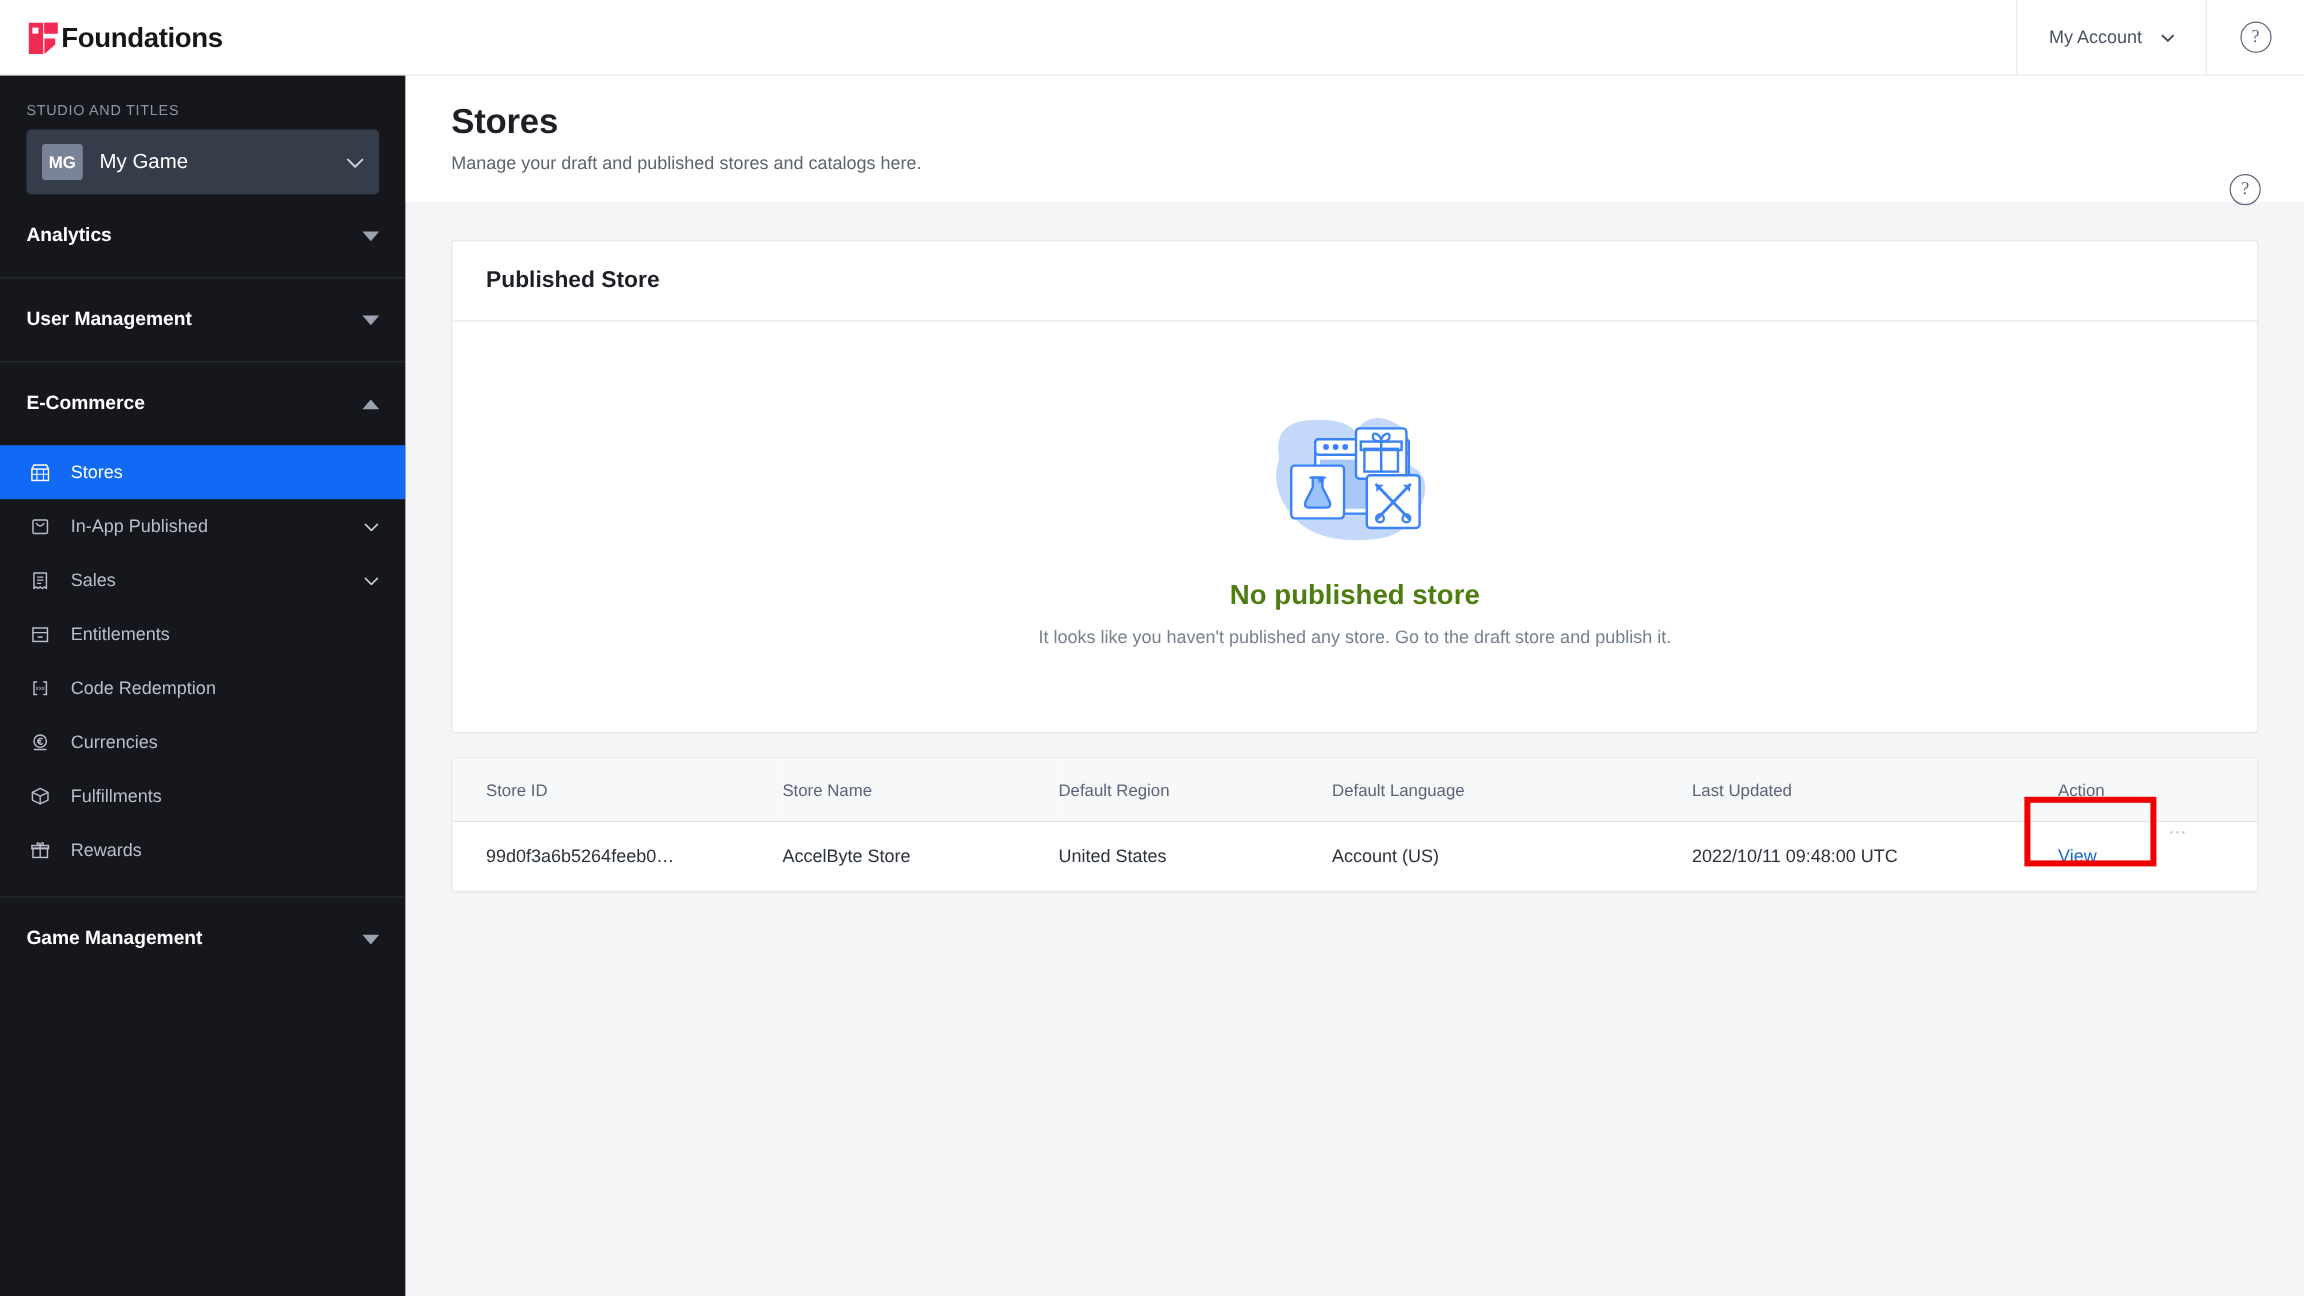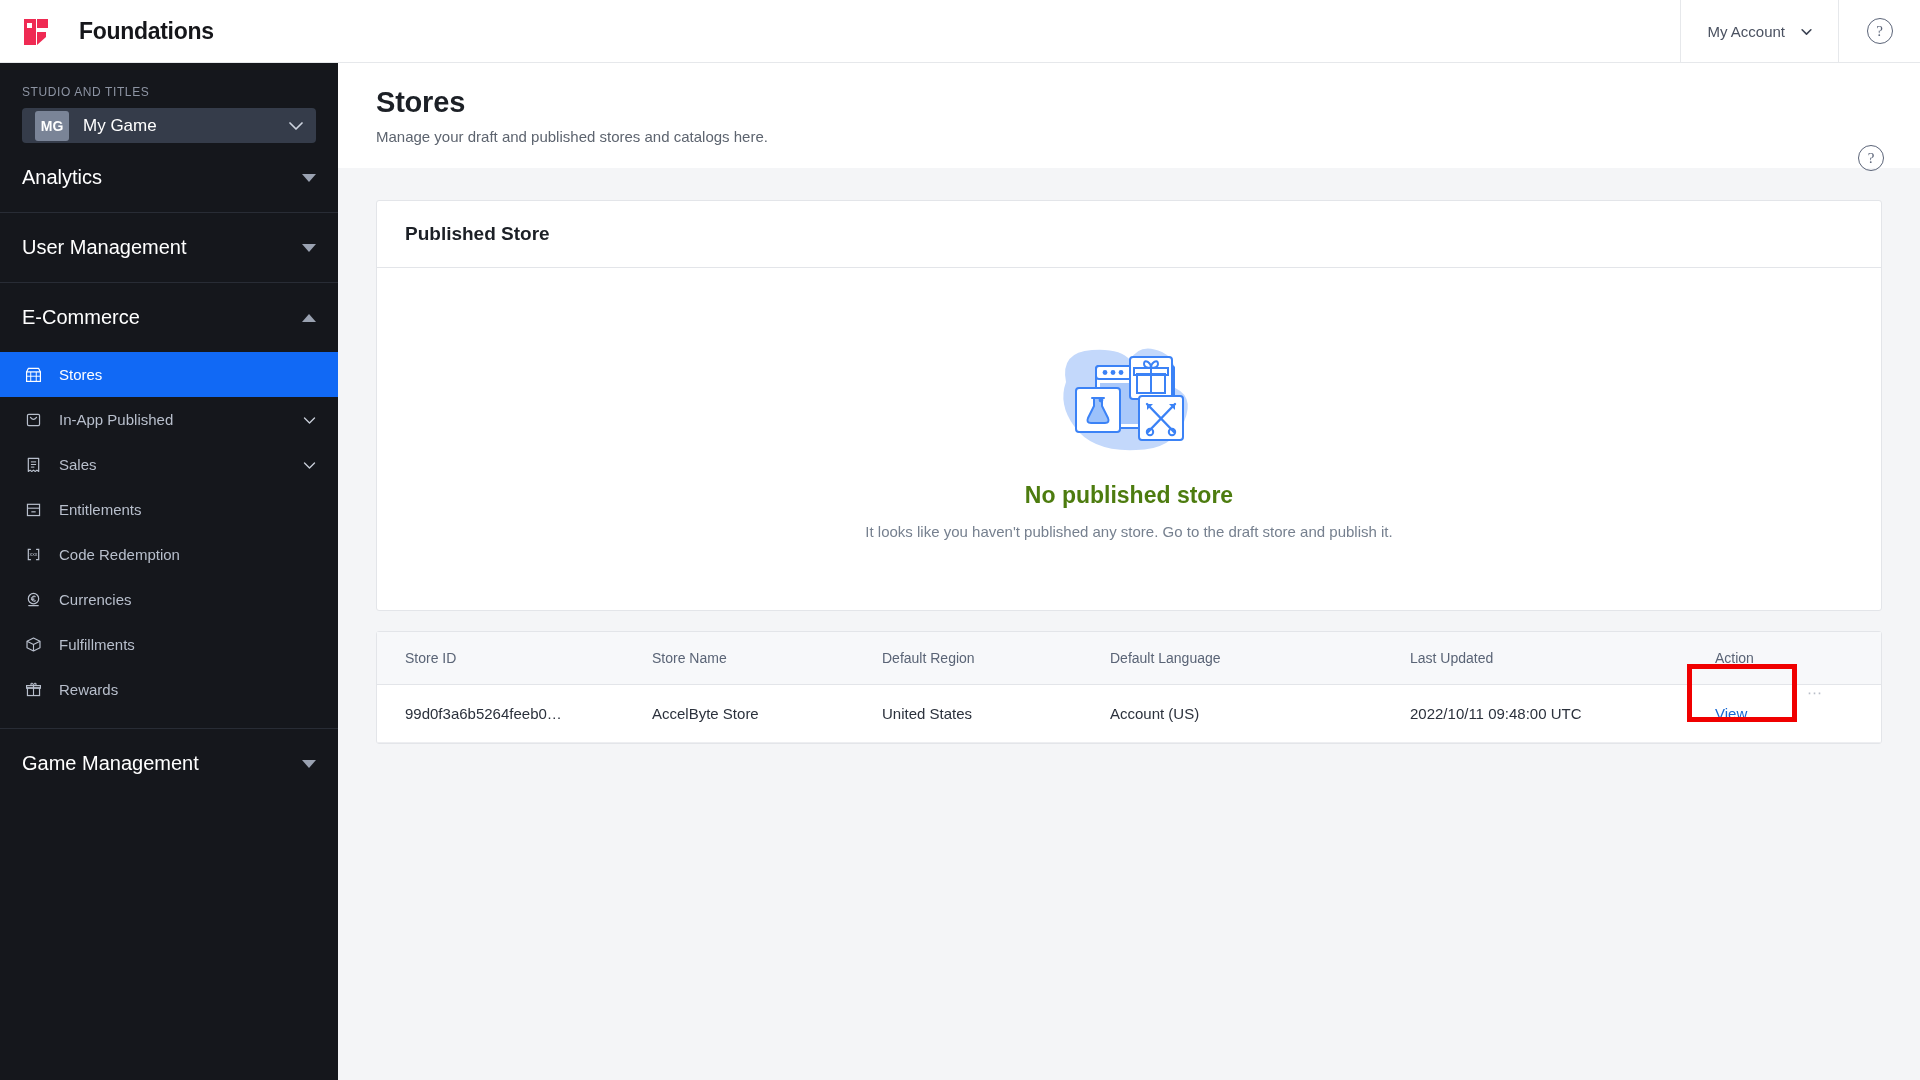--- a/index.html
+++ b/index.html
@@ -13,21 +13,21 @@
 
   
   .topbar {
     height: 63px; min-height: 63px;
     background: #ffffff;
     border-bottom: 1px solid #e6e8eb;
     display: flex; align-items: stretch;
   }
   .brand {
     width: 338px; min-width: 338px;
-    display: flex; align-items: center; gap: 29px;
+    display: flex; align-items: center; gap: 1px;
     padding-left: 22px;
   }
   .brand-logo { width: 28px; height: 28px; display: block; }
   .brand-name {
     font-size: 23px; font-weight: bold; color: #15161a; letter-spacing: -0.3px;
   }
   .topbar-spacer { flex: 1; }
   .account-btn {
     display: flex; align-items: center; gap: 16px;
     padding: 0 26px;
@@ -61,41 +61,41 @@
     width: 338px; min-width: 338px;
     background: #15171c;
     color: #c7ccd6;
     overflow: hidden;
   }
   .studio-label {
     font-size: 12px; letter-spacing: 0.6px;
     color: #8d94a3; padding: 22px 0 9px 22px;
   }
   .game-select {
-    margin: 0 22px; height: 35px;
+    margin: 0 22px; height: 54px;
     background: #353c4a; border-radius: 4px;
     display: flex; align-items: center; padding: 0 13px;
     cursor: pointer;
   }
   .game-badge {
     width: 34px; height: 30px; border-radius: 3px;
     background: #7a8497; color: #ffffff;
     font-size: 14px; font-weight: bold;
     display: flex; align-items: center; justify-content: center;
   }
   .game-name { flex: 1; margin-left: 14px; color: #ffffff; font-size: 17px; }
   .chev-wide { width: 14px; height: 9px; }
 
   .nav-section { border-bottom: 1px solid #282c35; }
   .nav-section.no-border { border-bottom: none; }
   .section-head {
     height: 69px; display: flex; align-items: center;
     padding: 0 22px; cursor: pointer;
   }
-  .section-title { flex: 1; font-size: 20px; font-weight: normal; color: #ffffff; }
+  .section-title { flex: 1; font-size: 16px; font-weight: bold; color: #ffffff; }
   .tri { width: 0; height: 0; border-left: 7px solid transparent; border-right: 7px solid transparent; }
   .tri.down { border-top: 8px solid #9aa2b1; }
   .tri.up { border-bottom: 8px solid #9aa2b1; }
 
   .nav-item {
     height: 45px; display: flex; align-items: center;
     padding: 0 22px; cursor: pointer; color: #b8bfcc; font-size: 15px;
   }
   .nav-item.active { background: #1169f5; color: #ffffff; }
   .nav-icon {

